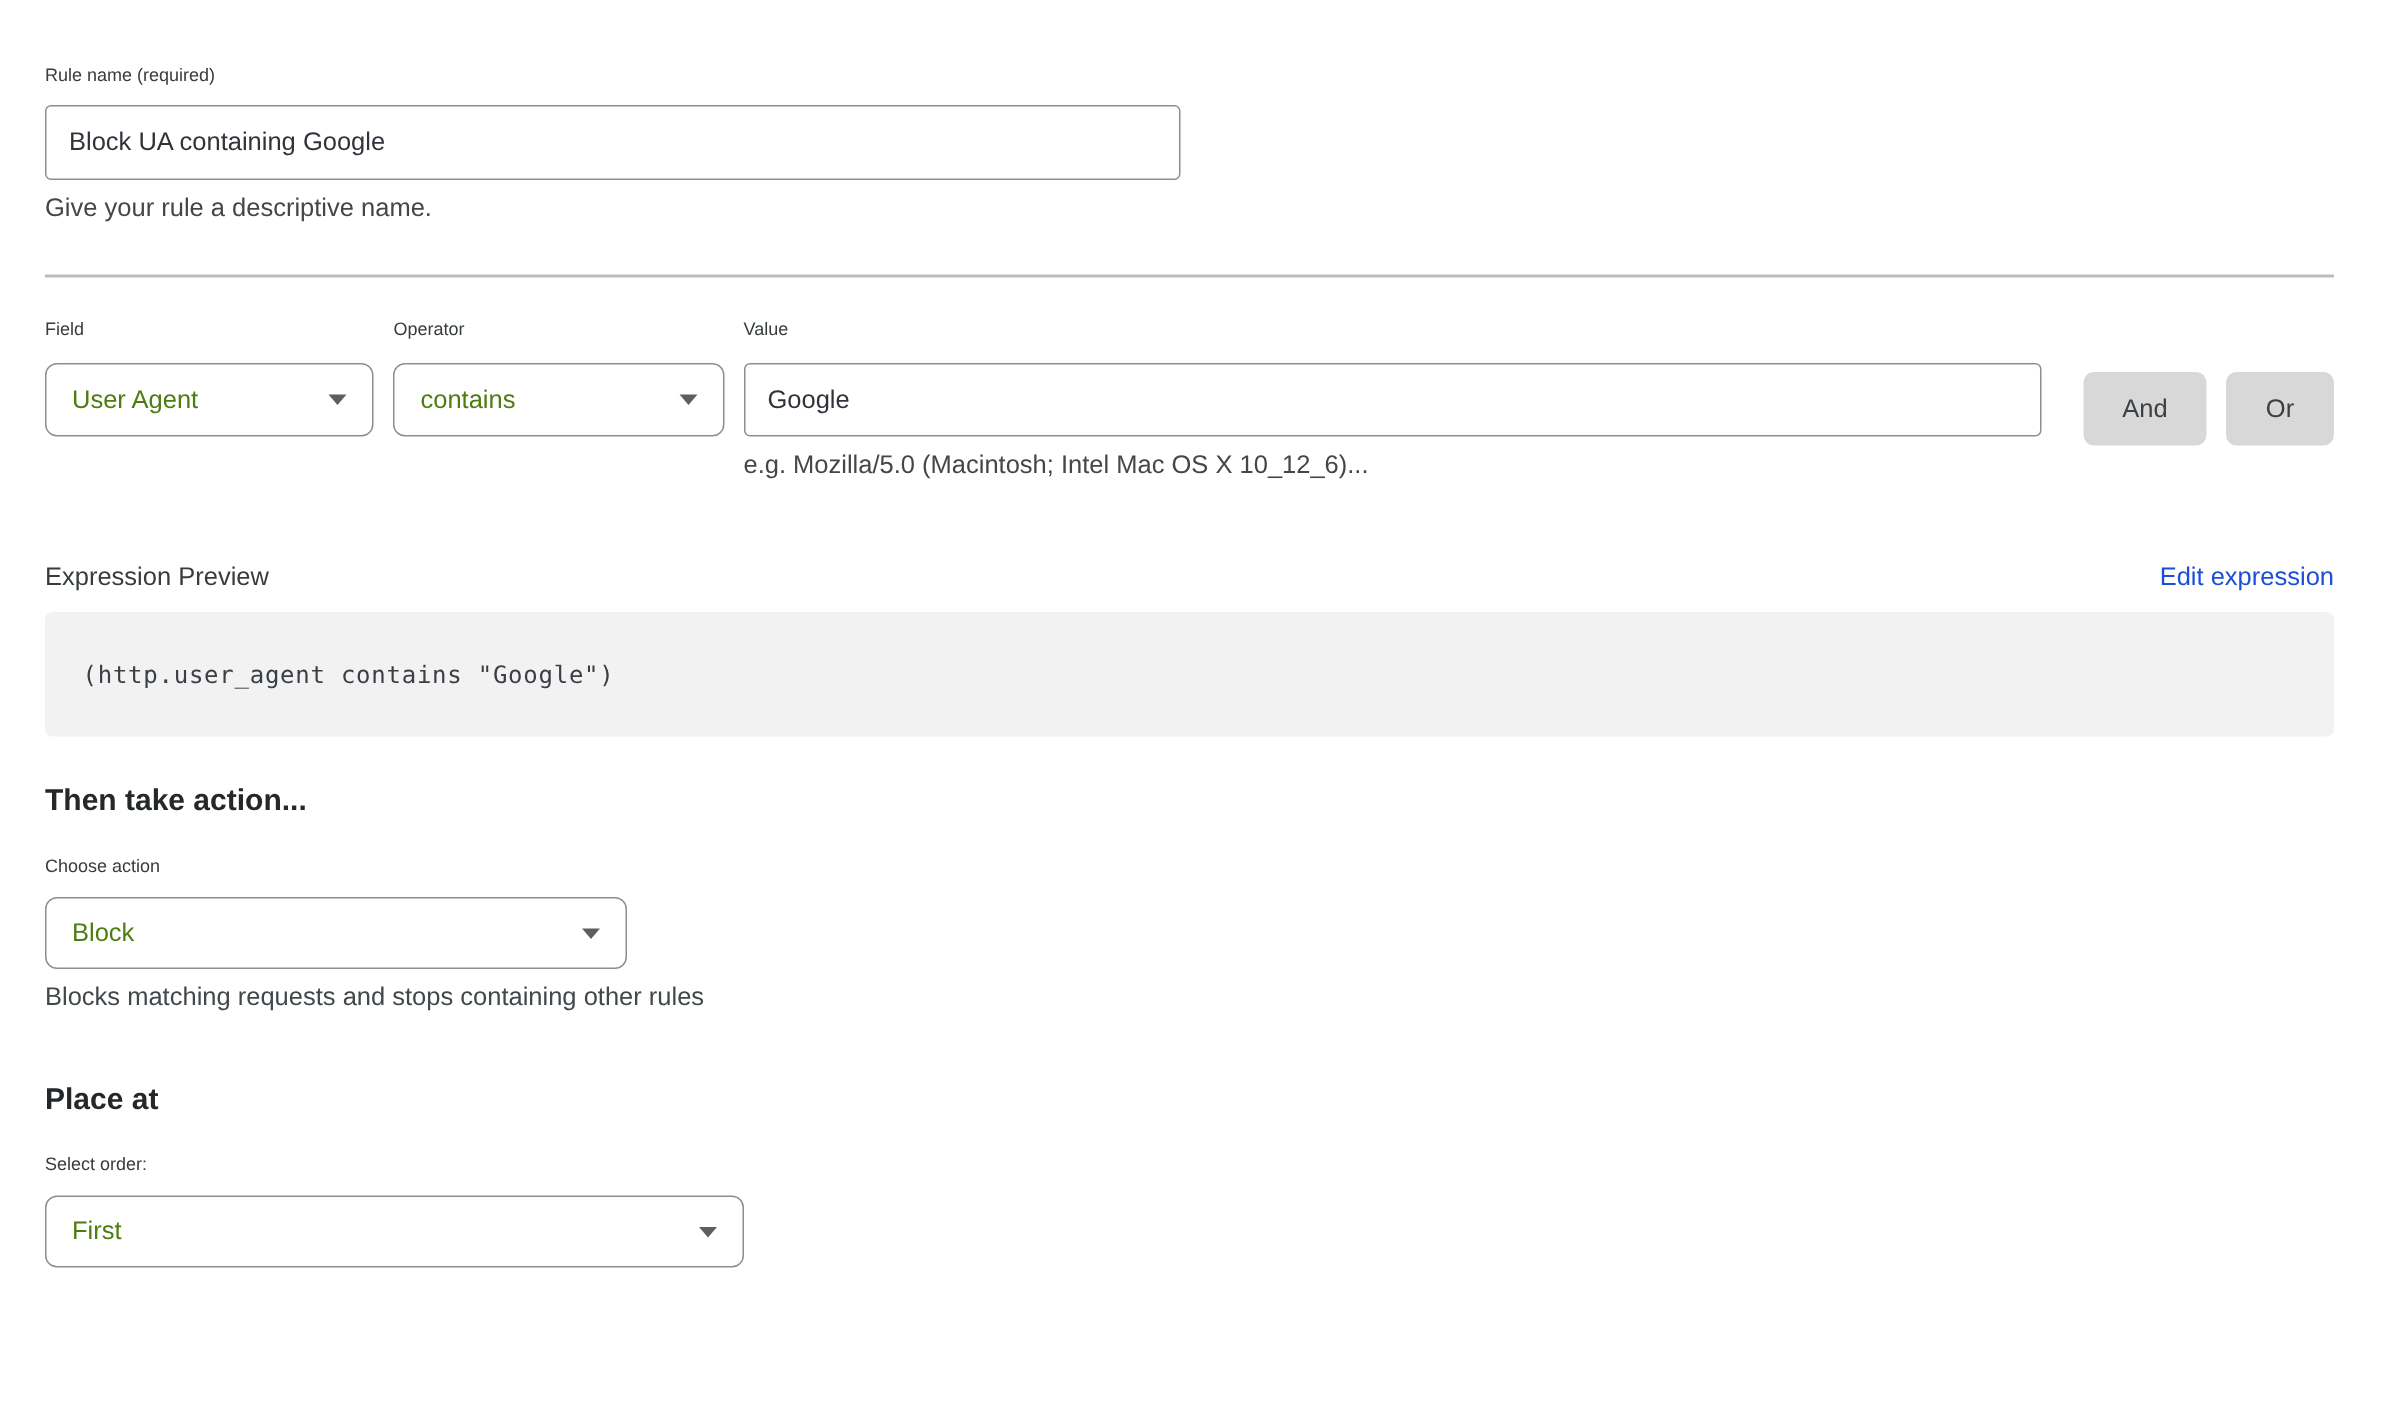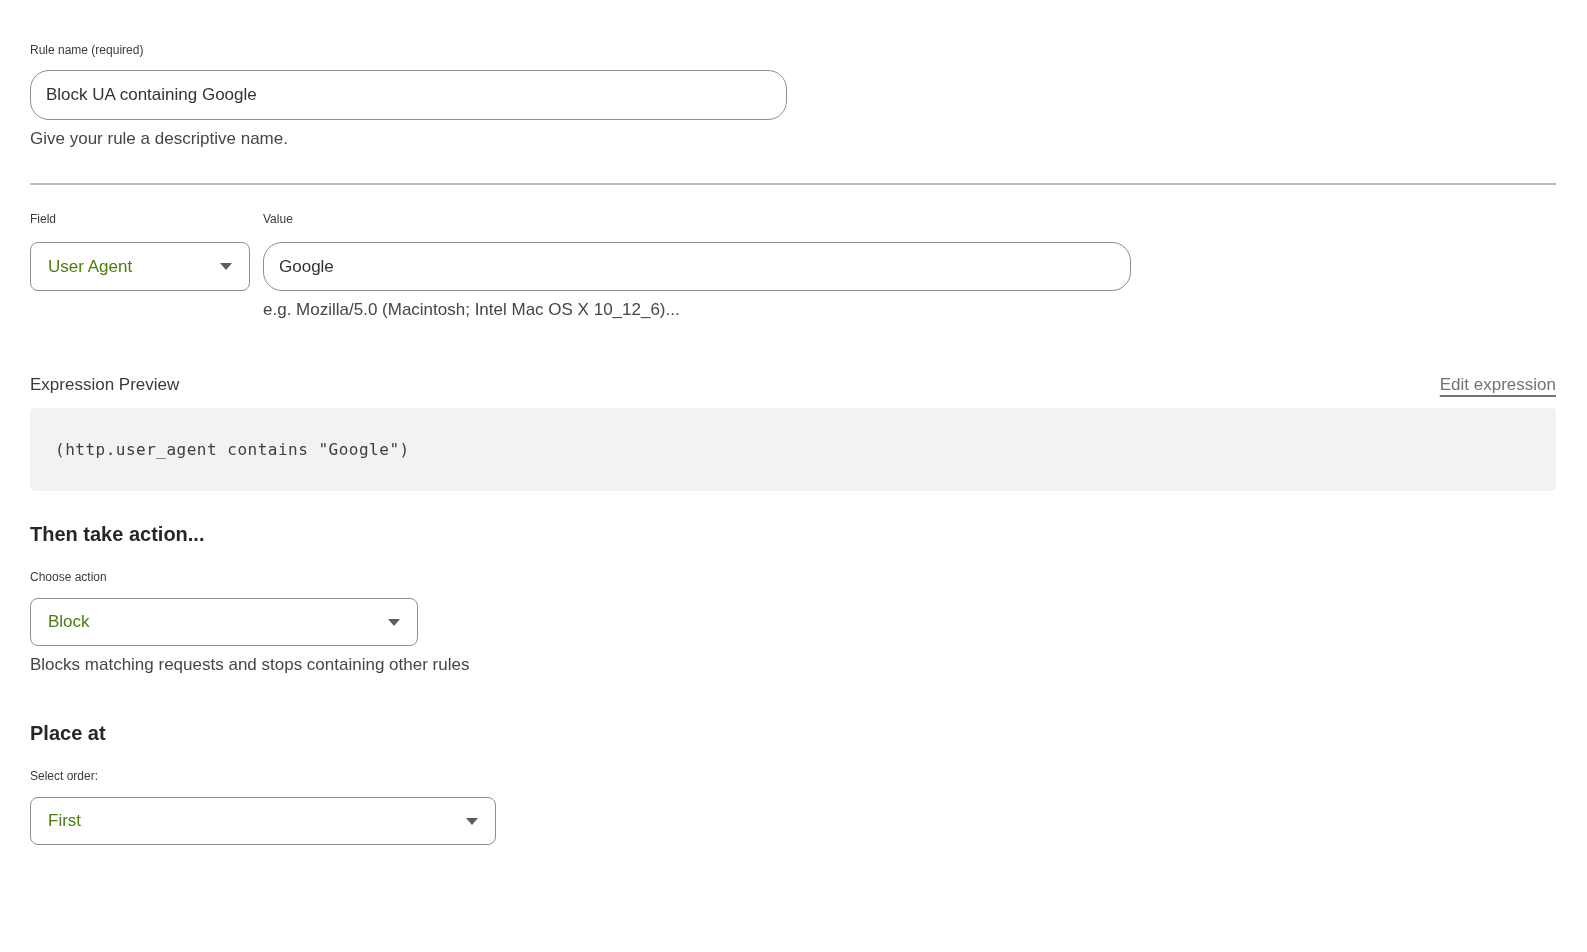--- a/index.html
+++ b/index.html
@@ -21,21 +21,21 @@
     color: #1f7ef7; font-size: 17px; font-family: inherit; cursor: pointer;
   }
   .badge svg { display: block; }
 
   
   .form-label { display: block; font-size: 12px; color: #373c3f; }
   .helper { font-size: 17px; color: #42474a; margin-top: 9px; }
 
   
   .text-input {
-    display: block; height: 50px; border: 1px solid #8e8e8e; border-radius: 19px;
+    display: block; height: 50px; border: 1px solid #8e8e8e; border-radius: 4px;
     padding: 0 15px; font-size: 17px; color: #30343a; font-family: inherit;
     background: #fff; outline: none; width: 100%;
   }
   .select {
     height: 49px; border: 1px solid #8e8e8e; border-radius: 8px;
     display: flex; align-items: center; justify-content: space-between;
     padding: 0 17px; font-size: 17px; color: #4d7c0f; background: #fff; cursor: pointer;
   }
   .caret {
     width: 0; height: 0; flex: 0 0 auto;
@@ -62,21 +62,21 @@
     height: 49px; border: none; border-radius: 7px; background: #d8d8d8;
     color: #3b4044; font-size: 17px; font-family: inherit; cursor: pointer;
   }
   .and-btn { width: 82px; }
   .or-btn  { width: 72px; }
 
   
   .preview-header { display: flex; justify-content: space-between; align-items: flex-end; margin-top: 55px; }
   .preview-label { font-size: 17px; color: #373c3f; }
   .edit-link {
-    color: #737373; font-size: 17px; text-decoration: underline;
+    color: #1d4ed8; font-size: 17px; 
     text-decoration-thickness: 2px; text-underline-offset: 5px; cursor: pointer;
   }
   .code-box {
     margin-top: 13px; height: 83px; background: #f2f2f2; border-radius: 5px;
     display: flex; align-items: center; padding: 0 25px;
     font-family: "DejaVu Sans Mono", "Liberation Mono", monospace;
     font-size: 16px; color: #3a3f45; letter-spacing: 0.5px;
   }
 
   
@@ -103,27 +103,38 @@
 
   <div class="builder-row">
     <div class="builder-col field-col">
       <label class="form-label">Field</label>
       <div class="select">
         <span>User Agent</span>
         <span class="caret"></span>
       </div>
     </div>
 
+    <div class="builder-col operator-col">
+      <label class="form-label">Operator</label>
+      <div class="select">
+        <span>contains</span>
+        <span class="caret"></span>
+      </div>
+    </div>
 
     <div class="builder-col value-col">
       <label class="form-label">Value</label>
       <input class="text-input" type="text" value="Google" style="">
       <div class="helper">e.g. Mozilla/5.0 (Macintosh; Intel Mac OS X 10_12_6)...</div>
     </div>
 
+    <div class="andor-group">
+      <button class="gray-btn and-btn">And</button>
+      <button class="gray-btn or-btn">Or</button>
+    </div>
   </div>
 
   <div class="preview-header">
     <span class="preview-label">Expression Preview</span>
     <a class="edit-link">Edit expression</a>
   </div>
   <div class="code-box">
     <span>(http.user_agent contains "Google")</span>
   </div>
 

